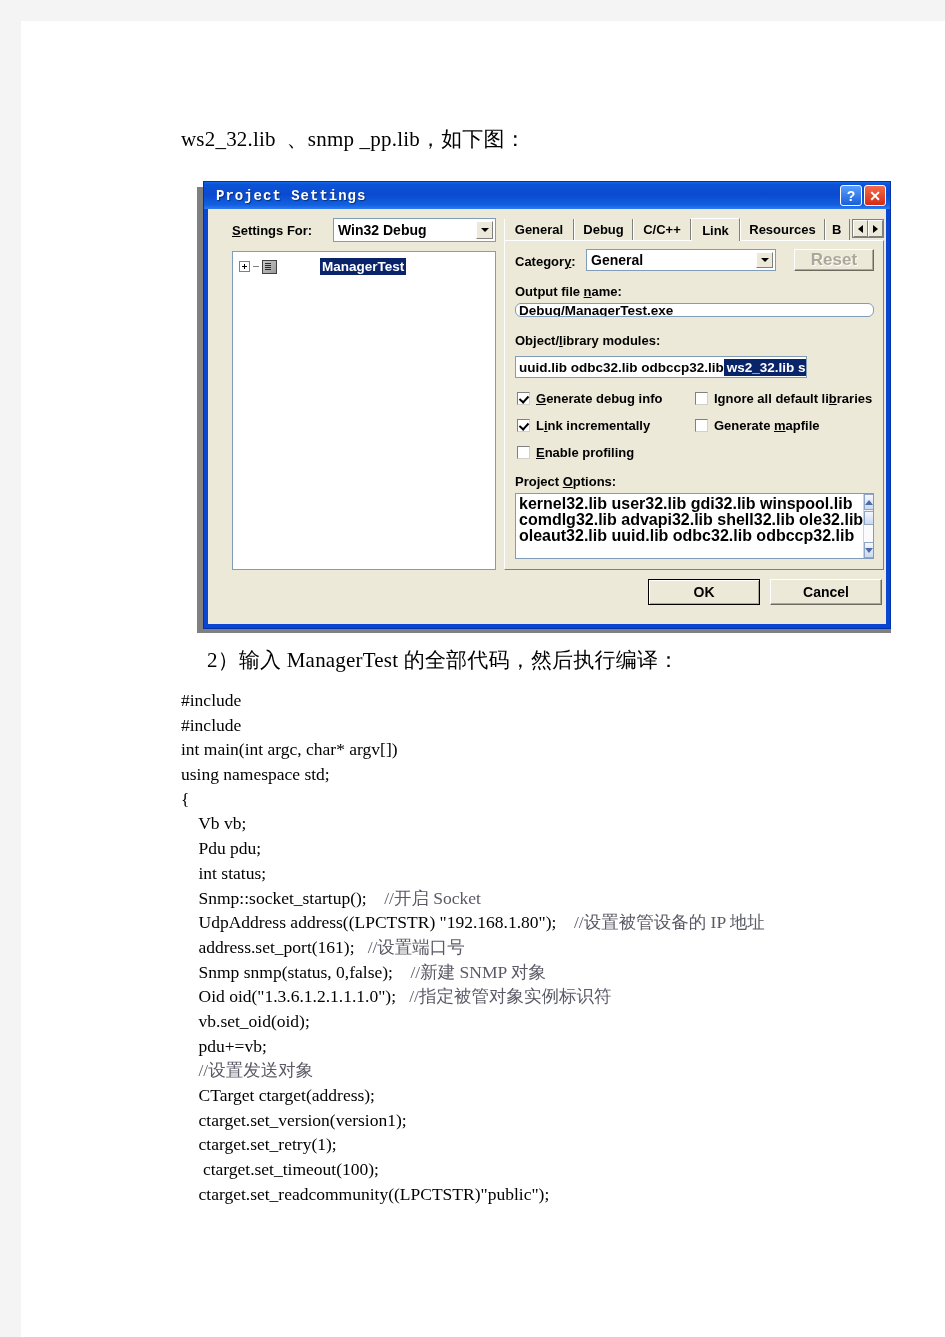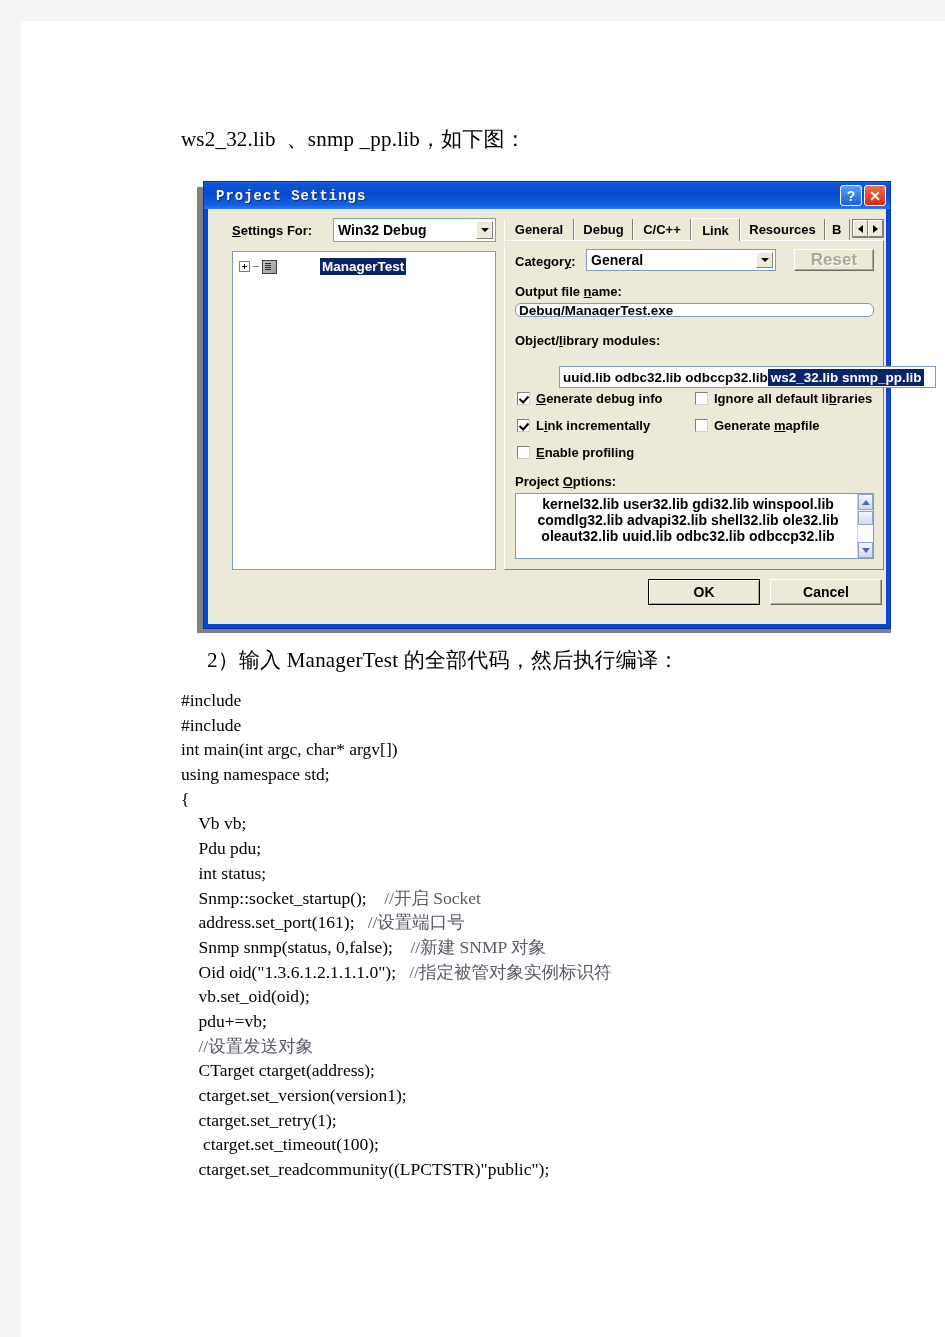--- a/index.html
+++ b/index.html
@@ -381,26 +381,25 @@
     position: absolute;
     background: #ffffff;
     border: 1px solid #7f9db9;
     box-sizing: border-box;
     overflow: hidden;
     display: flex;
   }
   .listbox .lb-text {
     flex: 1;
     padding: 2px 0 0 3px;
-    font-size: 14px;
+    font-size: 16px;
     font-weight: bold;
     color: #000;
     line-height: 16px;
     white-space: pre;
-    text-align: center;
   }
   .sbar {
     width: 16px;
     background: #f1f1f5;
     border-left: 1px solid #d6d3ce;
     display: flex;
     flex-direction: column;
     box-sizing: border-box;
   }
   .sbar-btn {
@@ -512,21 +511,21 @@
             </span>
           </div>
           <div class="btn disabled" style="left:289px;top:8px;width:80px;height:22px;">Reset</div>
 
           <div class="fld-label" style="left:10px;top:43px;">Output file <u>n</u>ame:</div>
           <div class="textbox" style="left:10px;top:62px;width:359px;height:14px;border-radius:6px;">
             <span>Debug/ManagerTest.exe</span>
           </div>
 
           <div class="fld-label" style="left:10px;top:92px;">Object/<u>l</u>ibrary modules:</div>
-          <div class="textbox" style="left:10px;top:125px;width:377px;height:22px;margin-left:44px;">
+          <div class="textbox" style="left:10px;top:115px;width:292px;height:22px;">
             <span>uuid.lib odbc32.lib odbccp32.lib </span>
             <span class="sel-text">ws2_32.lib snmp_pp.lib</span>
           </div>
 
           <div class="cb-row" style="left:12px;top:150px;">
             <span class="cbox checked"></span>
             <span><u>G</u>enerate debug info</span>
           </div>
           <div class="cb-row" style="left:190px;top:150px;">
             <span class="cbox"></span>
@@ -576,20 +575,21 @@
   <div class="code-block">
       <div>#include</div>
       <div>#include</div>
       <div>int main(int argc, char* argv[])</div>
       <div>using namespace std;</div>
       <div>{</div>
       <div>    Vb vb;</div>
       <div>    Pdu pdu;</div>
       <div>    int status;</div>
       <div>    Snmp::socket_startup();    <span class="cmt">//开启 Socket</span></div>
+      <div>    UdpAddress address((LPCTSTR) "192.168.1.80");    <span class="cmt">//设置被管设备的 IP 地址</span></div>
       <div>    address.set_port(161);   <span class="cmt">//设置端口号</span></div>
       <div>    Snmp snmp(status, 0,false);    <span class="cmt">//新建 SNMP 对象</span></div>
       <div>    Oid oid("1.3.6.1.2.1.1.1.0");   <span class="cmt">//指定被管对象实例标识符</span></div>
       <div>    vb.set_oid(oid);</div>
       <div>    pdu+=vb;</div>
       <div>    <span class="cmt">//设置发送对象</span></div>
       <div>    CTarget ctarget(address);</div>
       <div>    ctarget.set_version(version1);</div>
       <div>    ctarget.set_retry(1);</div>
       <div>     ctarget.set_timeout(100);</div>

